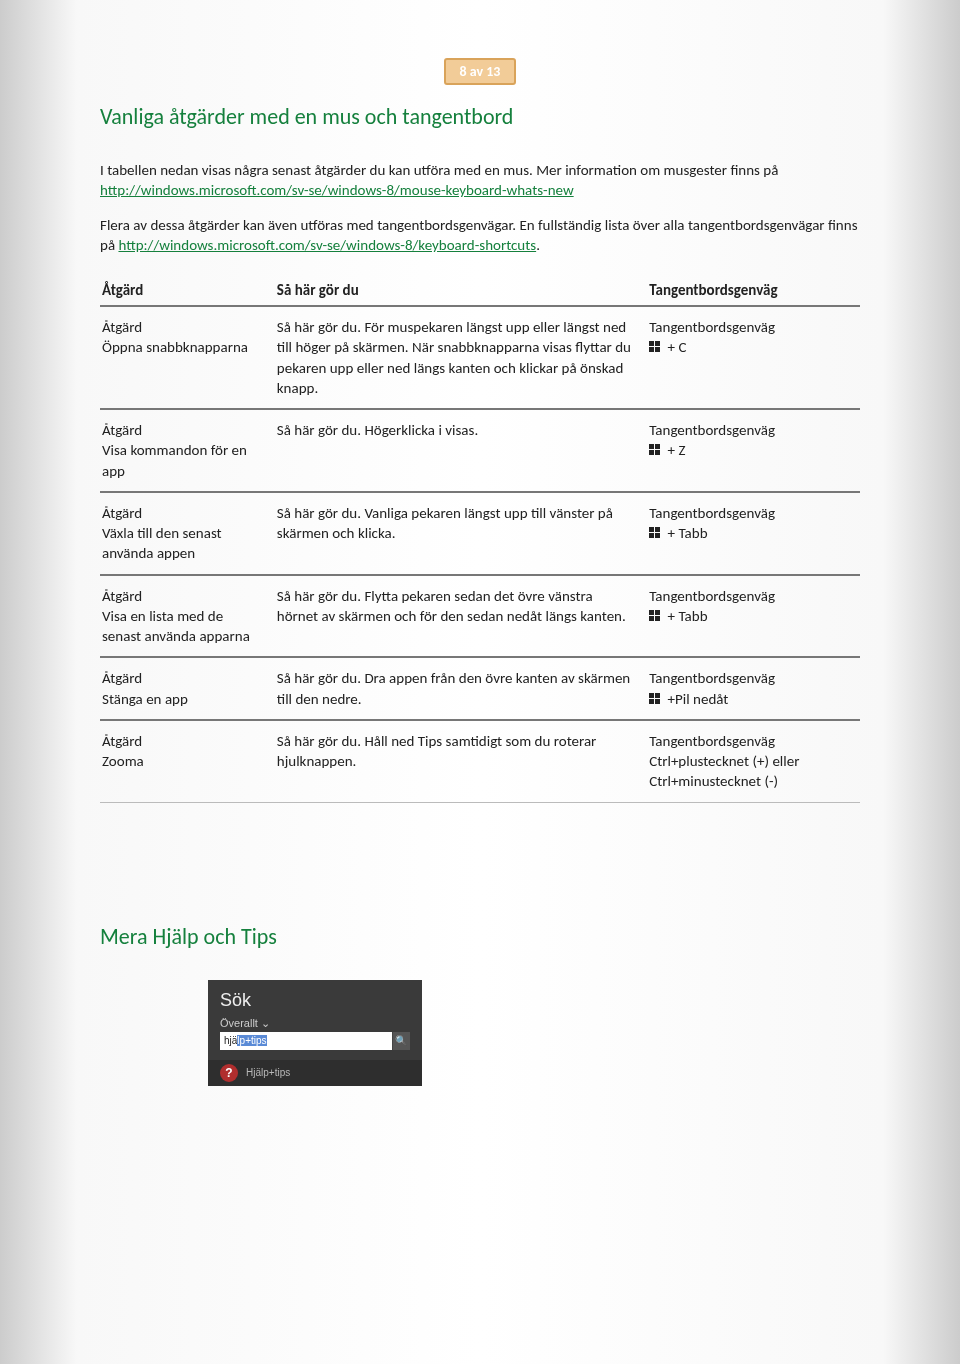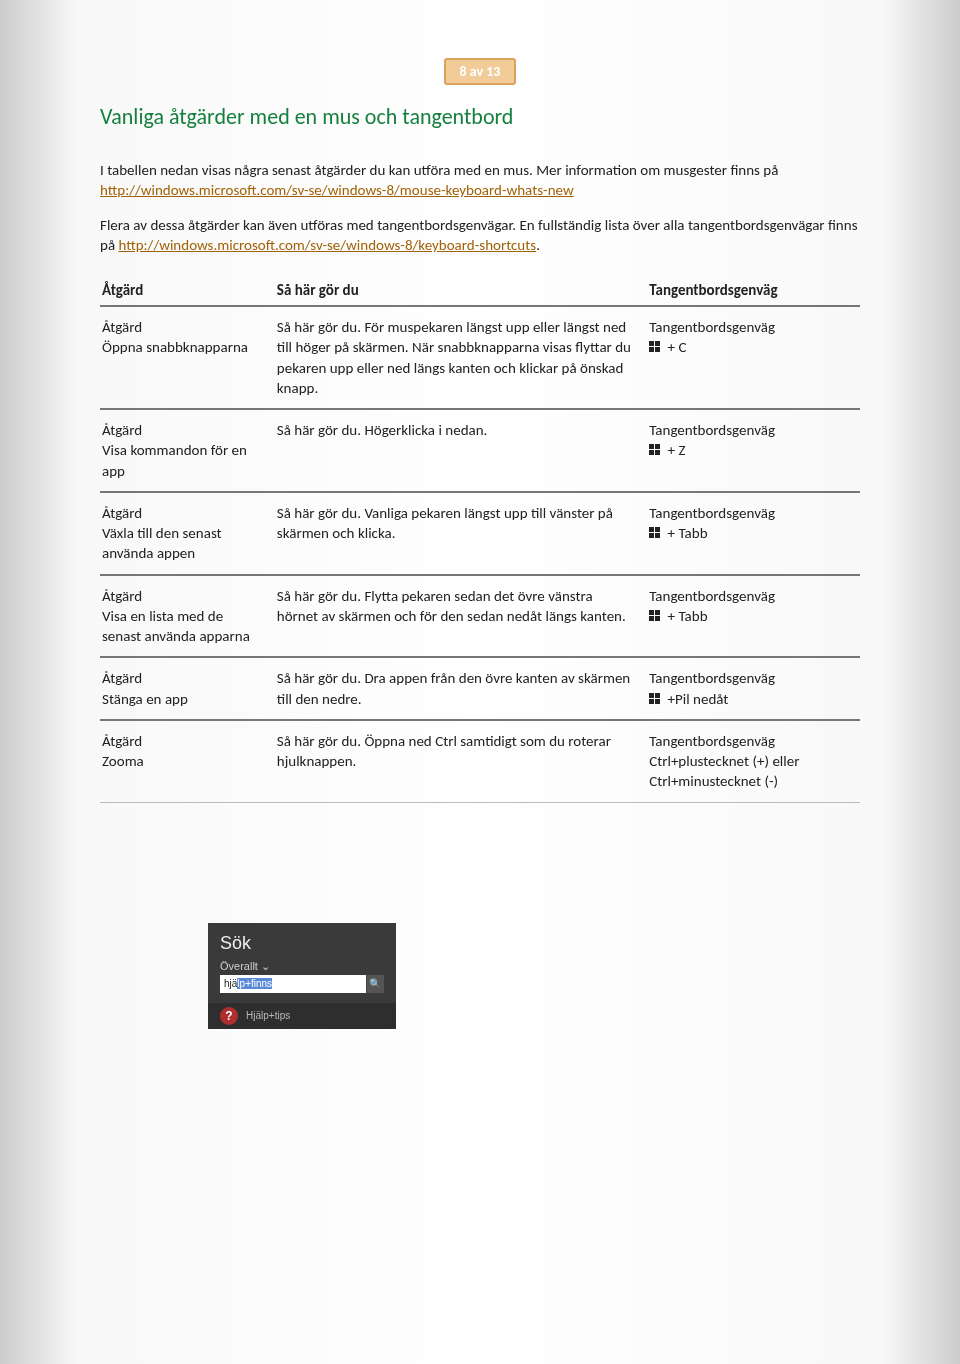--- a/index.html
+++ b/index.html
@@ -23,21 +23,21 @@
   padding: 3px 14px;
   font-size: 14px;
 }
 h2 {
   color: #15803d;
   font-weight: normal;
   font-size: 22px;
   margin: 14px 0 30px 0;
 }
 p { margin-bottom: 14px; line-height: 1.35; }
-a { color: #a16207; text-decoration: underline; }
+a { color: #15803d; text-decoration: underline; }
 table { width: 100%; border-collapse: collapse; margin-top: 20px; }
 th {
   text-align: left;
   font-weight: bold;
   padding: 6px 6px 6px 2px;
   border-bottom: 1px solid #999;
 }
 td {
   vertical-align: top;
   padding: 10px 10px 10px 2px;
@@ -57,21 +57,21 @@
 .winicon span {
   display: block; float: left;
   width: 5px; height: 5px;
   background: #222;
   margin: 0 1px 1px 0;
 }
 .section2 { margin-top: 120px; }
 .bullet { margin: 24px 0 0 90px; }
 .bullet-dot { display: inline-block; width: 18px; vertical-align: top; }
 .search-panel {
-  width: 188px;
+  width: 214px;
   margin: 10px 0 0 108px;
   background: #3a3a3a;
   color: #eee;
   font-family: 'Segoe UI', Arial, sans-serif;
   padding: 10px 12px 6px 12px;
 }
 .sp-title { font-size: 18px; font-weight: 300; margin-bottom: 6px; }
 .sp-scope { font-size: 11px; color: #ccc; margin-bottom: 2px; }
 .sp-scope::after { content: " ⌄"; font-size: 11px; }
 .sp-input-row { display: flex; margin-bottom: 10px; }
@@ -124,53 +124,54 @@
     </tr>
   </thead>
   <tbody id="tbody">
       <tr>
         <td class="col1">Åtgärd<br>Öppna snabbknapparna</td>
         <td class="col2">Så här gör du. För muspekaren längst upp eller längst ned till höger på skärmen. När snabbknapparna visas flyttar du pekaren upp eller ned längs kanten och klickar på önskad knapp.</td>
         <td class="col3">Tangentbordsgenväg<br><span class="winicon"><span></span><span></span><span></span><span></span></span> + C</td>
       </tr>
       <tr>
         <td class="col1">Åtgärd<br>Visa kommandon för en app</td>
-        <td class="col2">Så här gör du. Högerklicka i nedan.</td>
+        <td class="col2">Så här gör du. Högerklicka i visas.</td>
         <td class="col3">Tangentbordsgenväg<br><span class="winicon"><span></span><span></span><span></span><span></span></span> + Z</td>
       </tr>
       <tr>
         <td class="col1">Åtgärd<br>Växla till den senast använda appen</td>
         <td class="col2">Så här gör du. Vanliga pekaren längst upp till vänster på skärmen och klicka.</td>
         <td class="col3">Tangentbordsgenväg<br><span class="winicon"><span></span><span></span><span></span><span></span></span> + Tabb</td>
       </tr>
       <tr>
         <td class="col1">Åtgärd<br>Visa en lista med de senast använda apparna</td>
         <td class="col2">Så här gör du. Flytta pekaren sedan det övre vänstra hörnet av skärmen och för den sedan nedåt längs kanten.</td>
         <td class="col3">Tangentbordsgenväg<br><span class="winicon"><span></span><span></span><span></span><span></span></span> + Tabb</td>
       </tr>
       <tr>
         <td class="col1">Åtgärd<br>Stänga en app</td>
         <td class="col2">Så här gör du. Dra appen från den övre kanten av skärmen till den nedre.</td>
         <td class="col3">Tangentbordsgenväg<br><span class="winicon"><span></span><span></span><span></span><span></span></span> +Pil nedåt</td>
       </tr>
       <tr>
         <td class="col1">Åtgärd<br>Zooma</td>
-        <td class="col2">Så här gör du. Öppna ned Ctrl samtidigt som du roterar hjulknappen.</td>
+        <td class="col2">Så här gör du. Håll ned Tips samtidigt som du roterar hjulknappen.</td>
         <td class="col3">Tangentbordsgenväg<br>Ctrl+plustecknet (+) eller Ctrl+minustecknet (-)</td>
       </tr>
     </tbody>
 </table>
 
 <div class="section2">
+  <h2>Mera Hjälp och Tips</h2>
   <div class="search-panel">
     <div class="sp-title">Sök</div>
     <div class="sp-scope">Överallt</div>
     <div class="sp-input-row">
       <div class="sp-input">
-        <span>hjä</span><span class="sp-hl">lp+finns</span>
+        <span>hjä</span><span class="sp-hl">lp+tips</span>
       </div>
       <div class="sp-btn">
         <span>🔍</span>
       </div>
     </div>
     <div class="sp-result">
       <div class="sp-res-icon">?</div>
       <div class="sp-res-text">Hjälp+tips</div>
     </div>
   </div>

